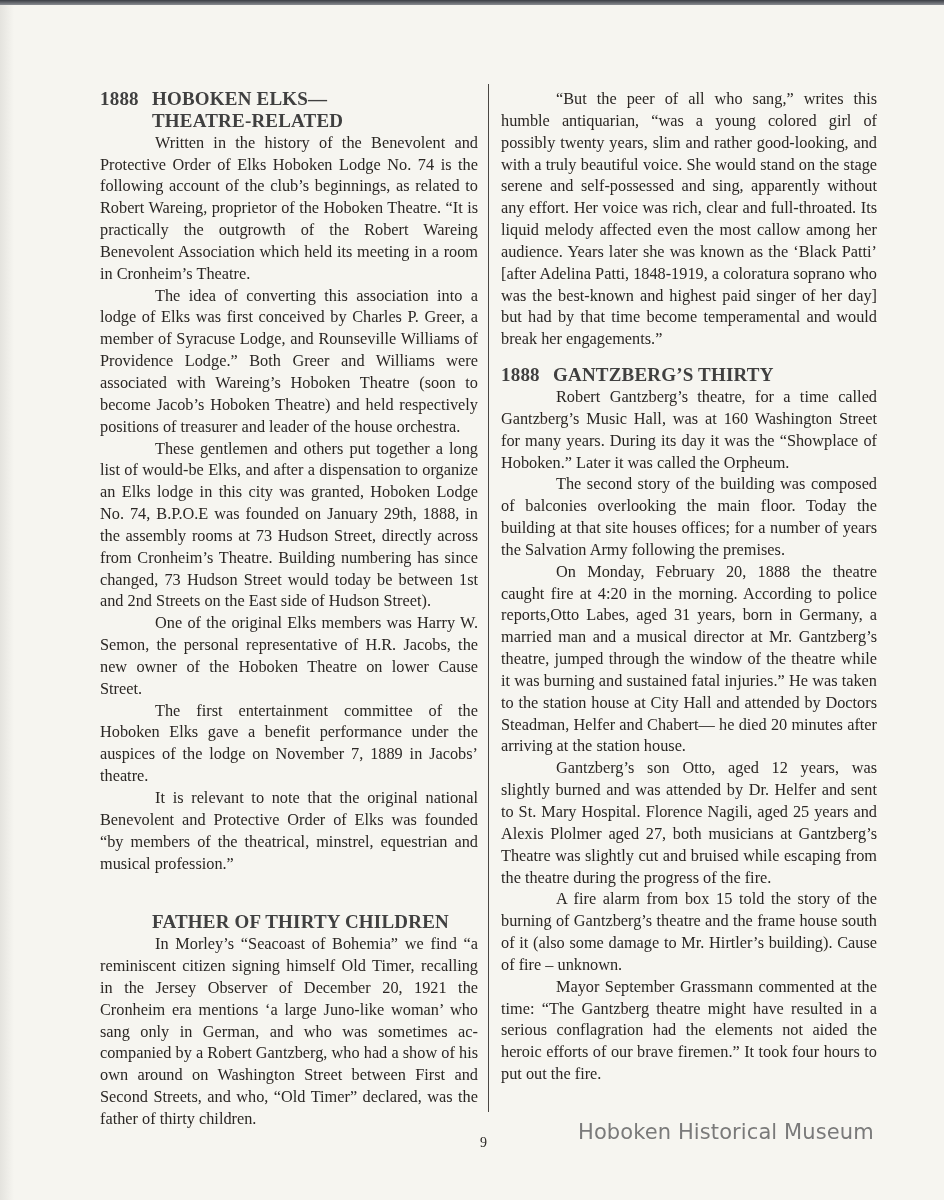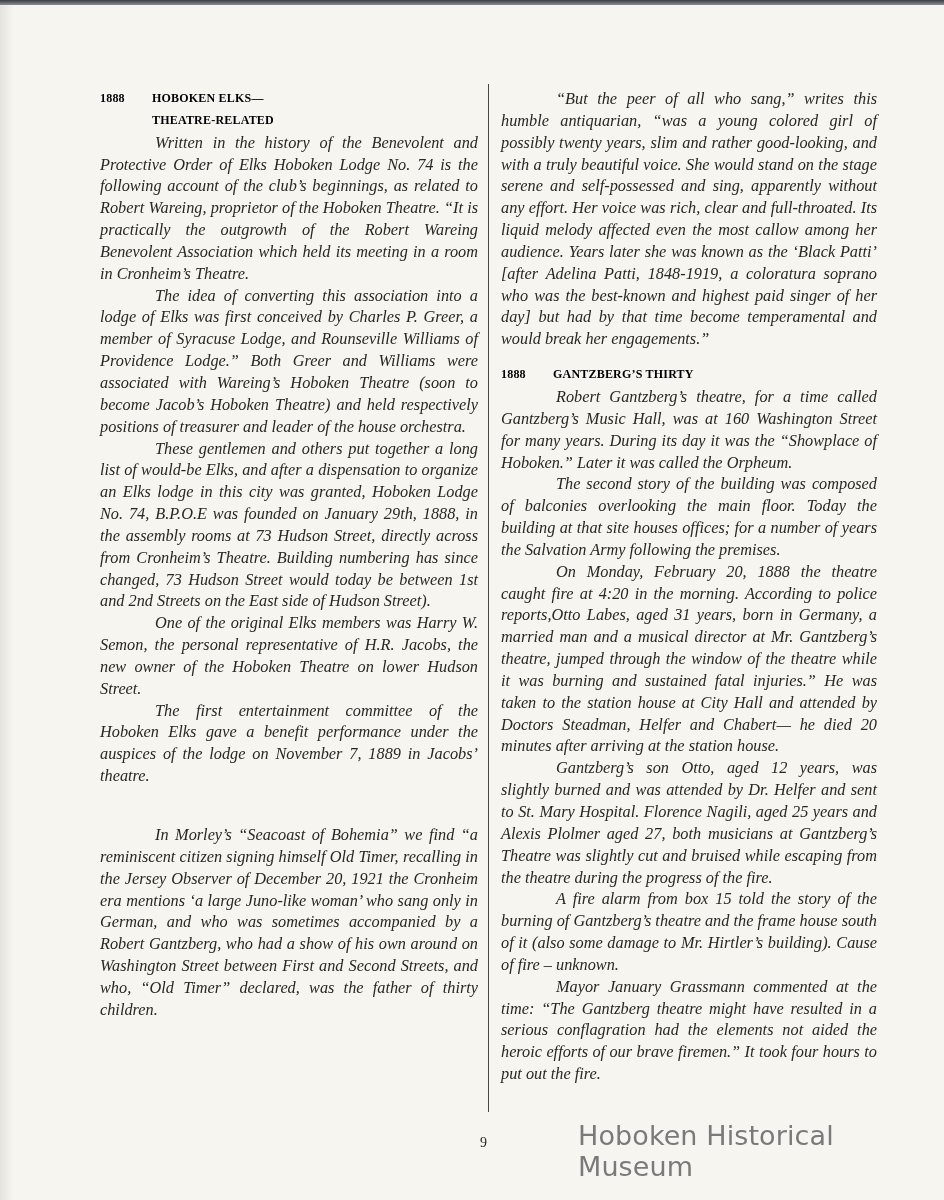--- a/index.html
+++ b/index.html
@@ -23,71 +23,73 @@
     font-size: 16.3px; line-height: 21.85px;
     text-align: justify;
     hyphens: manual;
   }
   .col-left { left: 100px; width: 378px; }
   .col-right { left: 501px; width: 376px; }
   .divider {
     position: absolute; left: 488px; top: 84px; width: 1.3px; height: 1028px;
     background: #4a4743;
   }
-  p { margin: 0; text-indent: 55px; font-style: italic; }
+  p { margin: 0; text-indent: 55px; }
   .heading {
-    font-weight: bold; font-size: 12px; line-height: 21.85px;
-    letter-spacing: 0.2px; color: #000000;
+    font-weight: bold; font-size: 19px; line-height: 21.85px;
+    letter-spacing: 0.2px; color: #404040;
   }
   .heading .year { display: inline-block; width: 52px; }
   .heading .line2 { padding-left: 52px; display: block; }
   .heading-block { display: block; }
   .spacer-lg { height: 37px; }
   .spacer-sm { height: 14px; }
   .heading.centered { padding-left: 52px; }
   .page-number {
     position: absolute; left: 480px; top: 1135px;
     font-size: 14px; color: #2a2623;
   }
   .watermark {
     position: absolute; left: 578px; top: 1120px;
     font-family: "DejaVu Sans", "Liberation Sans", sans-serif;
-    font-size: 27px; color: #7a7a7a; letter-spacing: 0.1px;
+    font-size: 21px; color: #7a7a7a; letter-spacing: 0.1px;
   }
 </style>
 </head>
 <body>
 
 <div class="top-bar"></div>
 <div class="left-edge"></div>
 
 <div class="column col-left">
   <div class="heading heading-block">
     <span class="year">1888</span><span>HOBOKEN ELKS—</span>
     <span class="line2">THEATRE-RELATED</span>
   </div>
   <p>Written in the history of the Benevolent and Protective Order of Elks Hoboken Lodge No. 74 is the following account of the club’s beginnings, as related to Robert Wareing, proprietor of the Hoboken The­atre. “It is practically the outgrowth of the Robert Wareing Benevolent Association which held its meet­ing in a room in Cronheim’s Theatre.</p>
   <p>The idea of converting this association into a lodge of Elks was first conceived by Charles P. Greer, a member of Syracuse Lodge, and Rounseville Wil­liams of Providence Lodge.” Both Greer and Williams were associated with Wareing’s Hoboken Theatre (soon to become Jacob’s Hoboken Theatre) and held respectively positions of treasurer and leader of the house orchestra.</p>
   <p>These gentlemen and others put together a long list of would-be Elks, and after a dispensation to organize an Elks lodge in this city was granted, Ho­boken Lodge No. 74, B.P.O.E was founded on January 29th, 1888, in the assembly rooms at 73 Hudson Street,  directly across from Cronheim’s Theatre. Building numbering has since changed, 73 Hudson Street would today be between 1st and 2nd Streets on the East side of Hudson Street).</p>
-  <p>One of  the original Elks members was Harry W. Semon, the personal representative of H.R. Jacobs, the new owner of the Hoboken Theatre on lower Hudson Street.</p>
+  <p>One of  the original Elks members was Harry W. Semon, the personal representative of H.R. Jacobs, the new owner of the Hoboken Theatre on lower Cause Street.</p>
   <p>The first entertainment committee of the Hoboken Elks gave a benefit performance under the auspices of the lodge on November 7, 1889 in Jacobs’ theatre.</p>
+  <p>It is relevant to note that the original national Benevolent and Protective Order of Elks was founded “by members of the theatrical, minstrel, equestrian and musical profession.”</p>
   <div class="spacer-lg"></div>
+  <div class="heading centered">FATHER OF THIRTY CHILDREN</div>
   <p>In Morley’s “Seacoast of Bohemia” we find “a reminiscent citizen signing himself Old Timer, recall­ing in the Jersey Observer of December 20, 1921 the Cronheim era mentions ‘a large Juno-like woman’ who sang only in German, and who was sometimes ac­companied by a Robert Gantzberg, who had a show of his own around on Washington Street between First and Second Streets, and who, “Old Timer” declared, was the father of thirty children.</p>
 </div>
 
 <div class="divider"></div>
 
 <div class="column col-right">
   <p>“But the peer of all who sang,” writes this humble antiquarian, “was a young colored girl of possibly twenty years, slim and rather good-looking, and with a truly beautiful voice. She would stand on the stage serene and self-possessed and sing, appar­ently without any effort. Her voice was rich, clear and full-throated. Its liquid melody affected even the most callow among her audience. Years later she was known as the ‘Black Patti’ [after Adelina Patti, 1848-1919, a coloratura soprano who was the best-known and high­est paid singer of her day] but had by that time become temperamental and would break her engage­ments.”</p>
   <div class="spacer-sm"></div>
   <div class="heading">
     <span class="year">1888</span><span>GANTZBERG’S THIRTY</span>
   </div>
   <p>Robert Gantzberg’s theatre, for a time called Gantzberg’s Music Hall, was at 160 Washington Street for many years. During its day it was the “Showplace of Hoboken.” Later it was called the Orpheum.</p>
   <p>The second story of the building was com­posed of balconies overlooking the main floor. Today the building at that site houses offices; for a number of years the Salvation Army following the premises.</p>
   <p>On Monday, February 20, 1888 the theatre caught fire at 4:20 in the morning. According to police reports,Otto Labes, aged 31 years, born in Germany, a married man and a musical director at Mr. Gantzberg’s theatre, jumped through the window of the theatre while it was burning and sustained fatal injuries.” He was taken to the station house at City Hall and attended by Doctors Steadman,  Helfer and Chabert— he died 20 minutes after arriving at the station house.</p>
   <p>Gantzberg’s son Otto, aged 12 years, was slightly burned and was attended by Dr. Helfer and sent to St. Mary Hospital. Florence Nagili, aged 25 years and Alexis Plolmer aged 27, both musicians at Gantzberg’s Theatre was slightly cut and bruised while escaping from the theatre during the progress of the fire.</p>
   <p>A fire alarm from box 15 told the story of the burning of Gantzberg’s theatre and the frame house south of it (also some damage to Mr. Hirtler’s build­ing). Cause of fire – unknown.</p>
-  <p>Mayor January Grassmann commented at the time: “The Gantzberg theatre might have resulted in a serious conflagration had the elements not aided the heroic efforts of our brave firemen.” It took four hours to put out the fire.</p>
+  <p>Mayor September Grassmann commented at the time: “The Gantzberg theatre might have resulted in a serious conflagration had the elements not aided the heroic efforts of our brave firemen.” It took four hours to put out the fire.</p>
 </div>
 
 <div class="page-number">9</div>
 <div class="watermark">Hoboken Historical Museum</div>
 
 </body></html>

